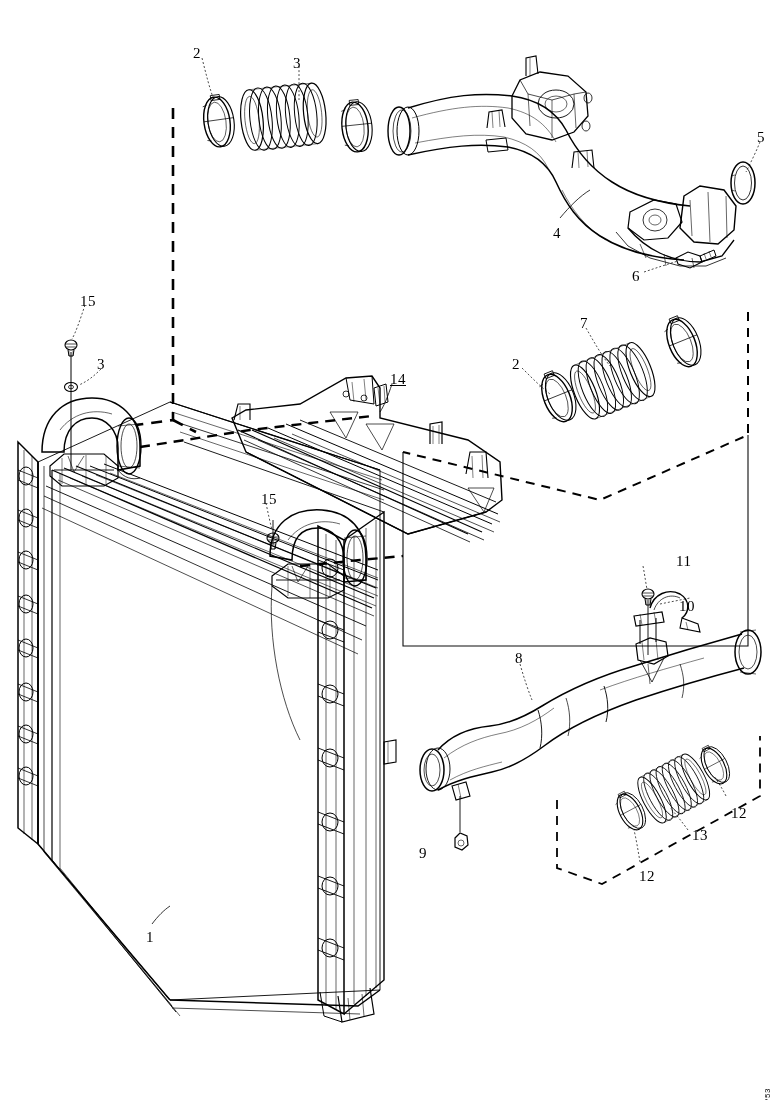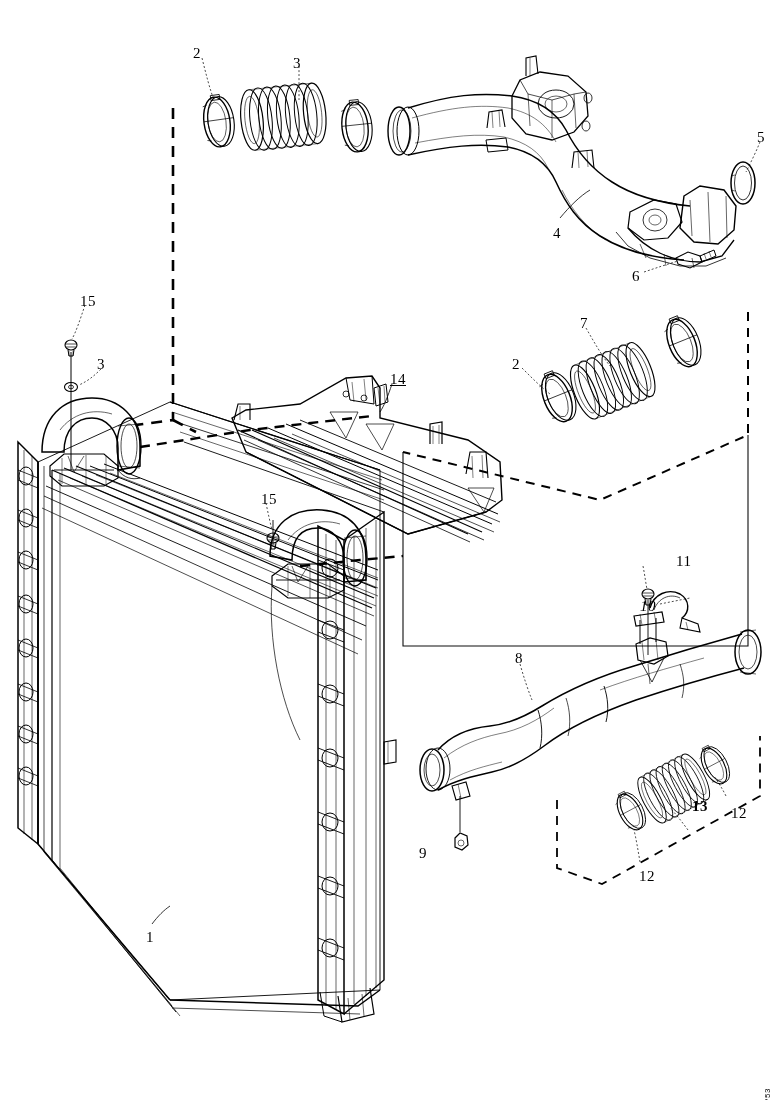--- a/index.html
+++ b/index.html
@@ -452,23 +452,23 @@
   <div class="callout" style="left:757px;top:130px;">5</div>
   <div class="callout" style="left:553px;top:226px;">4</div>
   <div class="callout" style="left:632px;top:269px;">6</div>
   <div class="callout" style="left:80px;top:294px;">15</div>
   <div class="callout" style="left:580px;top:316px;">7</div>
   <div class="callout" style="left:97px;top:357px;">3</div>
   <div class="callout" style="left:512px;top:357px;">2</div>
   <div class="callout" style="left:390px;top:372px;text-decoration:underline;">14</div>
   <div class="callout" style="left:261px;top:492px;">15</div>
   <div class="callout" style="left:636px;top:554px;margin-left:40px;">11</div>
-  <div class="callout" style="left:640px;top:599px;font-style:italic;">10</div>
+  <div class="callout" style="left:679px;top:599px;">10</div>
   <div class="callout" style="left:515px;top:651px;">8</div>
   <div class="callout" style="left:731px;top:806px;">12</div>
-  <div class="callout" style="left:692px;top:799px;font-weight:bold;">13</div>
+  <div class="callout" style="left:692px;top:828px;">13</div>
   <div class="callout" style="left:639px;top:869px;">12</div>
   <div class="callout" style="left:419px;top:846px;">9</div>
   <div class="callout" style="left:146px;top:930px;">1</div>
 
   <div id="drawing-ref">7280P53</div>
 
 </div>
 
 </body></html>

